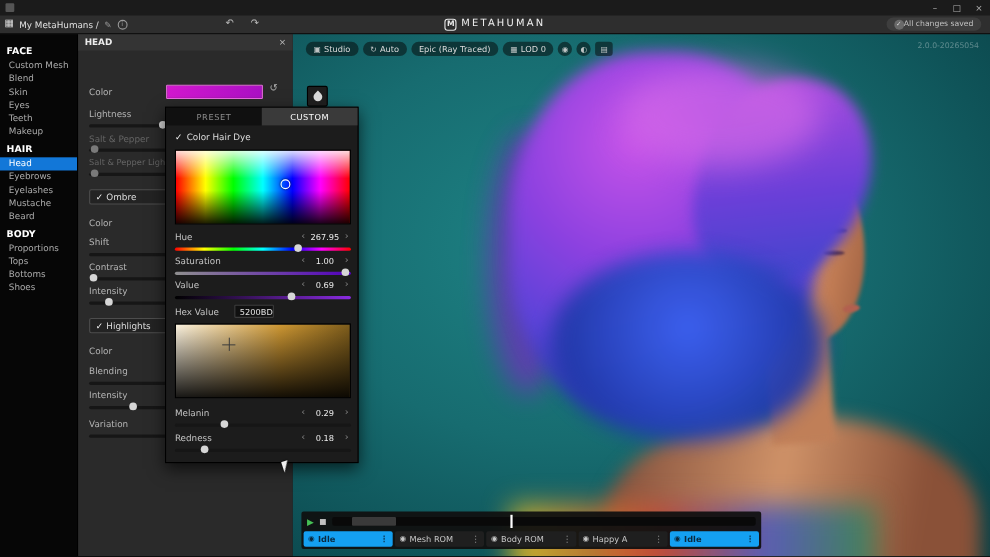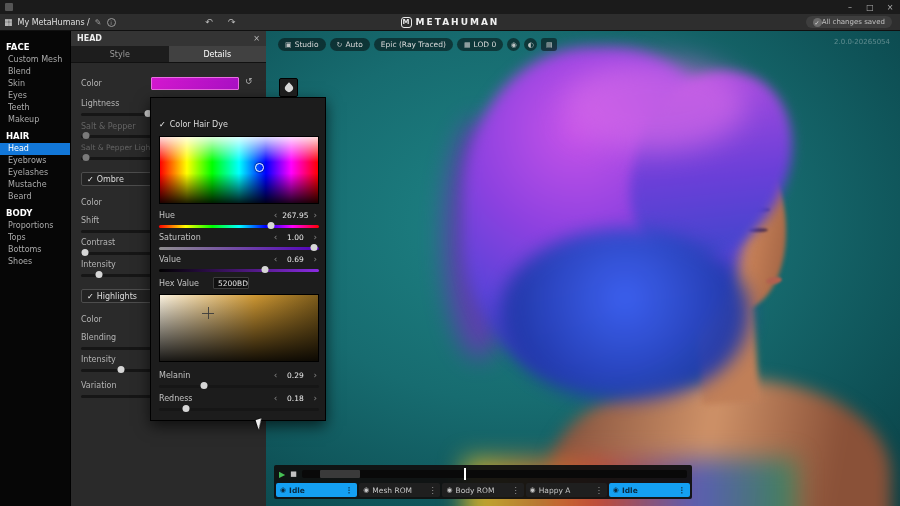--- a/index.html
+++ b/index.html
@@ -18,21 +18,21 @@
 .menubar{position:absolute;left:0;top:14px;width:100%;height:17px;background:#2e2e2e;border-bottom:1px solid #101010;z-index:60}
 .mb-left{position:absolute;left:4px;top:0;height:16px;display:flex;align-items:center;gap:5px}
 .mb-appicon{font-size:9px;color:#ddd}
 .mb-crumb{font-size:8px;color:#e0e0e0}
 .mb-ico{font-size:8px;color:#9a9a9a}
 .mb-info{width:9px;height:9px;border:1px solid #9a9a9a;border-radius:50%;font-size:6px;display:flex;align-items:center;justify-content:center;color:#9a9a9a}
 .mb-undo{position:absolute;left:205px;top:3px;font-size:9px;color:#bdbdbd}
 .mb-redo{position:absolute;left:228px;top:3px;font-size:9px;color:#bdbdbd}
 .mb-logo{position:absolute;left:0;right:0;top:0;height:16px;display:flex;align-items:center;justify-content:center;gap:4px;pointer-events:none}
 .mb-logo .badge{width:11px;height:11px;border:1px solid #e8e8e8;border-radius:3px;display:flex;align-items:center;justify-content:center;font-size:7px;font-weight:bold;color:#e8e8e8}
-.mb-logo .word{font-size:9px;font-weight:bold;letter-spacing:2px;color:#f0f0f0}
+.mb-logo .word{font-size:9px;font-weight:normal;letter-spacing:2px;color:#f0f0f0}
 .mb-saved{position:absolute;right:8px;top:2px;height:12px;display:flex;align-items:center;gap:0;background:rgba(255,255,255,.08);border-radius:7px;padding:0 7px}
 .mb-saved .ck{width:9px;height:9px;border-radius:50%;background:#6a6a6a;color:#ddd;font-size:6px;display:flex;align-items:center;justify-content:center}
 .mb-saved .tx{font-size:7px;color:#c2c2c2}
 
 
 .sidebar{position:absolute;left:0;top:31px;width:70px;height:475px;background:#060606;padding-top:6px;z-index:40}
 .sb-title{font-size:8.5px;font-weight:bold;color:#fff;padding:5px 0 2px 6px}
 .sb-item{font-size:8px;color:#ababab;padding:1px 0 1px 8px;line-height:10px;cursor:default}
 .sb-item.sel{background:#1277d8;color:#fff}
 
@@ -189,24 +189,20 @@
     <div class="sb-item">Tops</div>
     <div class="sb-item">Bottoms</div>
     <div class="sb-item">Shoes</div>
   </div>
 
   <div class="panel">
     <div class="ph">
       <span class="pt">HEAD</span>
       <span class="px">×</span>
     </div>
-    <div class="ptabs">
-      <div class="ptab">Style</div>
-      <div class="ptab active">Details</div>
-    </div>
 
     <div class="plabel" style="top:48px">Color</div>
     <div class="swatch" style="top:46px"></div>
     <div class="reset" style="top:45px">↺</div>
 
     <div class="plabel" style="top:68px">Lightness</div>
     <div class="pslider" style="top:80px">
         <div class="track"></div>
         <div class="knob" style="left:38%"></div>
       </div>
@@ -272,20 +268,24 @@
         <div class="track"></div>
         <div class="knob" style="left:60%"></div>
       </div>
   </div>
 
   <div class="dyebtn">
     <div class="drop"></div>
   </div>
 
   <div class="popup">
+    <div class="pop-tabs">
+      <div class="pop-tab">PRESET</div>
+      <div class="pop-tab active">CUSTOM</div>
+    </div>
     <div class="pop-check">
       <span class="ck">✓</span>
       <span>Color Hair Dye</span>
     </div>
 
     <div class="grad1">
       <div class="pick"></div>
     </div>
 
     <div class="pop-row" style="top:112px">

